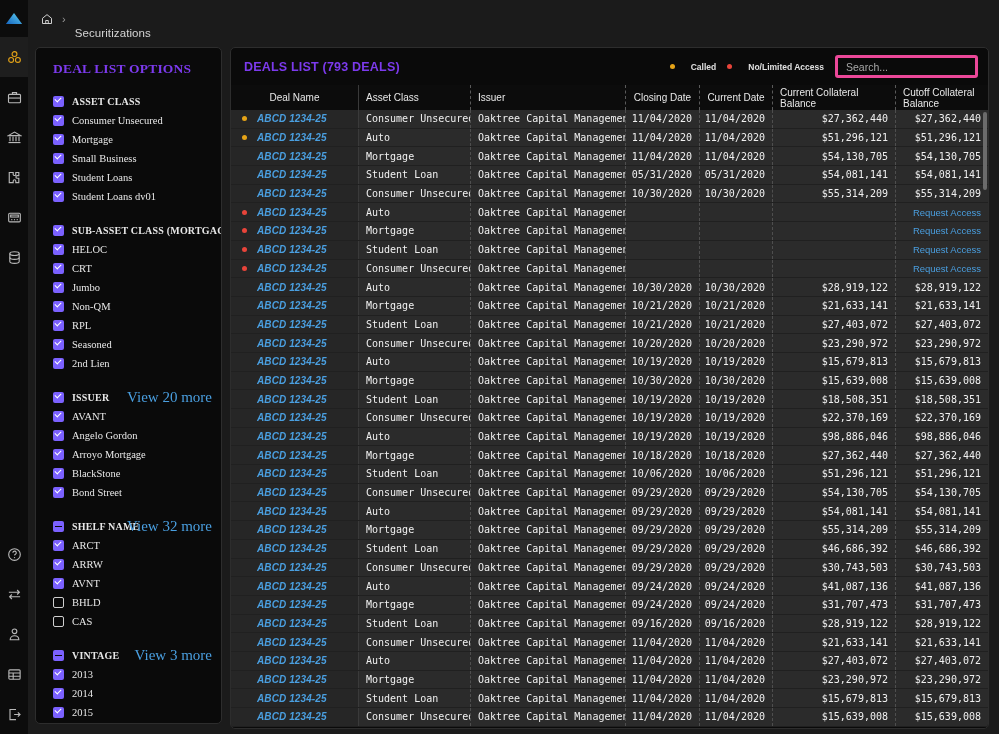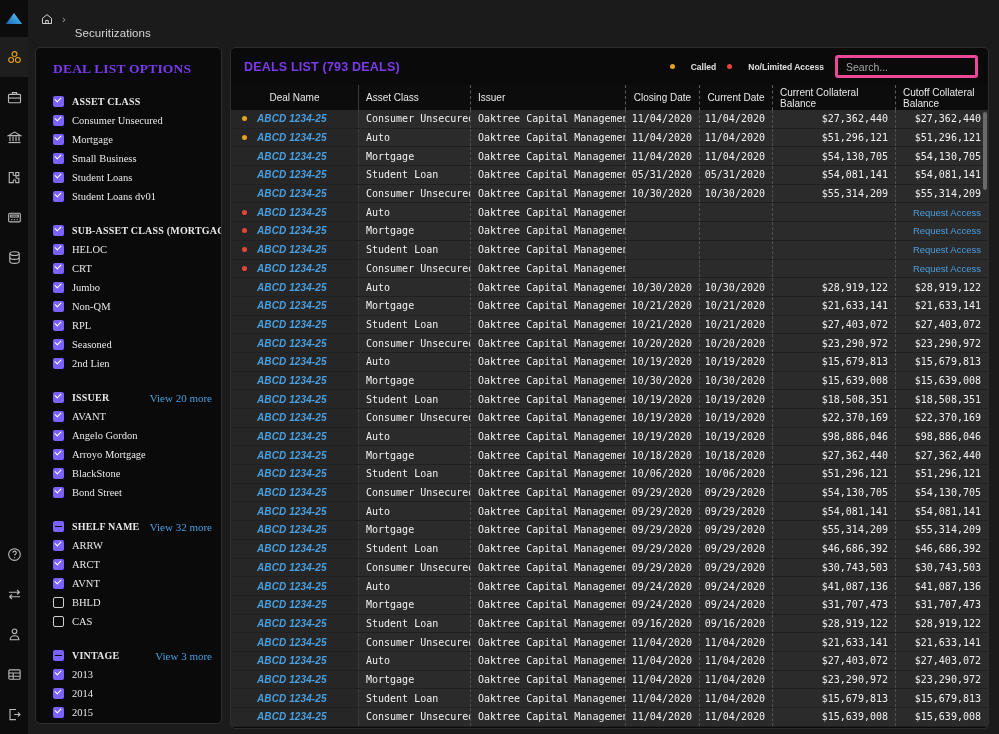--- a/index.html
+++ b/index.html
@@ -71,21 +71,21 @@
   .cb.off { background: transparent; border: 1.3px solid #cfcfcf; }
   .cb.ind { background: #7b61ff; }
   .cb.ind::after {
     content: ""; position: absolute; left: 2px; top: 4.5px;
     width: 7px; height: 1.6px; background: #0a0a0a;
   }
   .flabel { color: #e8e8e8; font-size: 10.5px; white-space: nowrap; }
   .frow.head .flabel { font-weight: bold; font-size: 10px; letter-spacing: .2px; }
   .viewmore {
     position: absolute; right: 9px; color: #4a9fe0;
-    font-size: 11px; cursor: pointer;
+    font-size: 15px; cursor: pointer;
   }
 
   
   #main-wrap { flex: 1; min-width: 0; padding: 10px 10px 5px 8px; }
   #card {
     height: 100%; background: #0a0a0a; border: 1px solid #2d2d2d;
     border-radius: 5px; display: flex; flex-direction: column; overflow: hidden;
   }
   #card-head {
     height: 37px; flex: 0 0 37px; display: flex; align-items: center;
@@ -349,25 +349,25 @@
             </div>
           </div>
           <div class="fgroup">
             <div class="frow head">
               <span class="cb ind"></span>
               <span class="flabel">SHELF NAME</span>
               <span class="viewmore">View 32 more</span>
             </div>
             <div class="frow">
               <span class="cb on"></span>
+              <span class="flabel">ARCT</span>
+            </div>
+            <div class="frow">
+              <span class="cb on"></span>
               <span class="flabel">ARRW</span>
-            </div>
-            <div class="frow">
-              <span class="cb on"></span>
-              <span class="flabel">ARCT</span>
             </div>
             <div class="frow">
               <span class="cb on"></span>
               <span class="flabel">AVNT</span>
             </div>
             <div class="frow">
               <span class="cb off"></span>
               <span class="flabel">BHLD</span>
             </div>
             <div class="frow">

